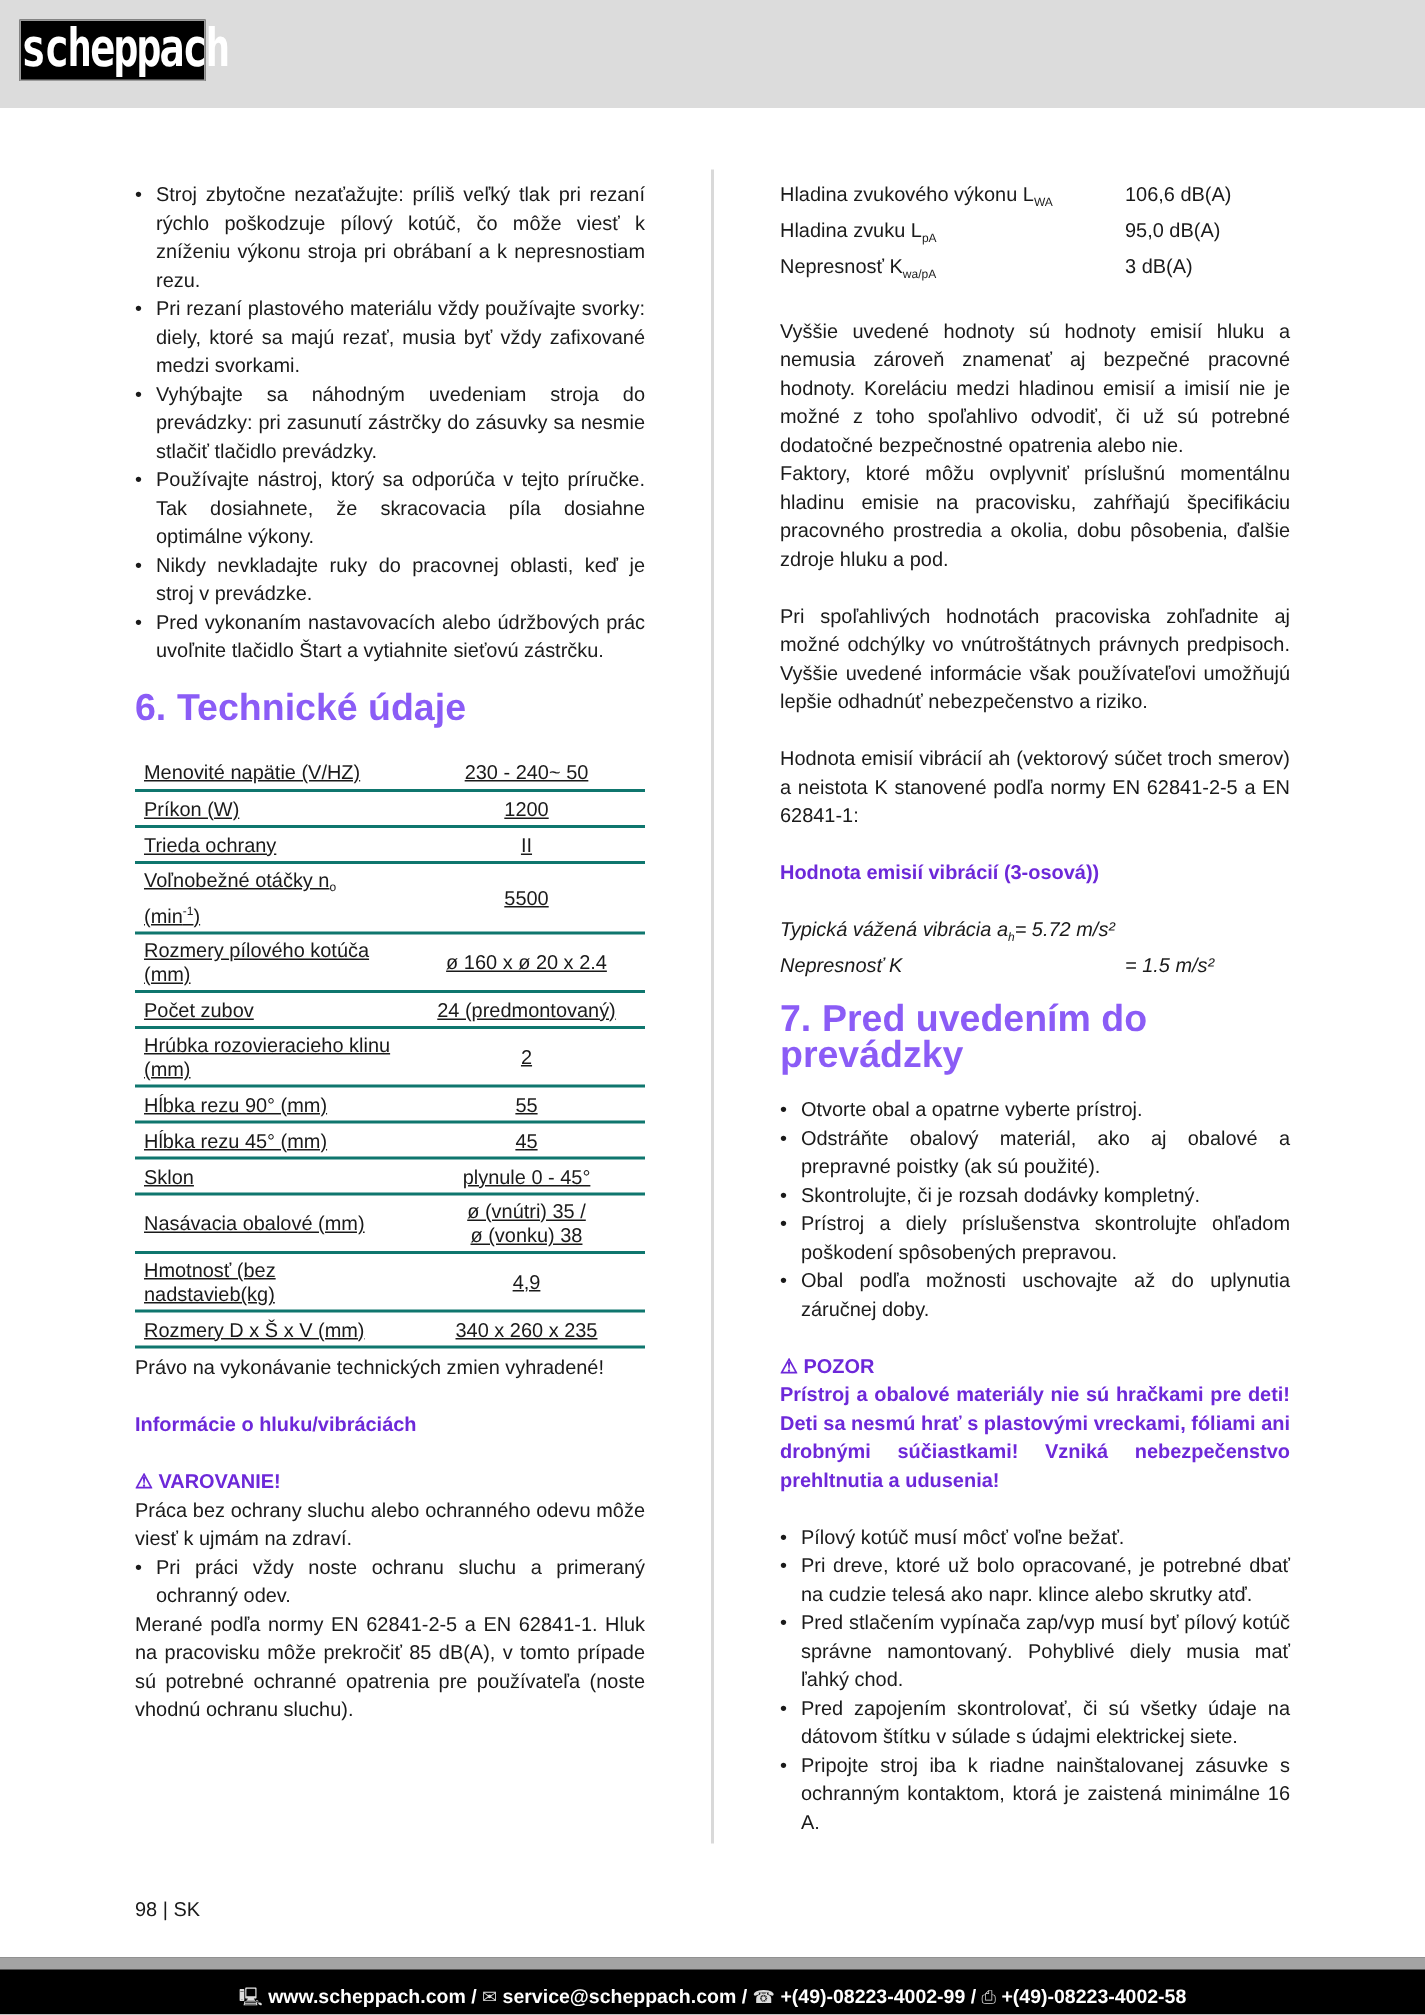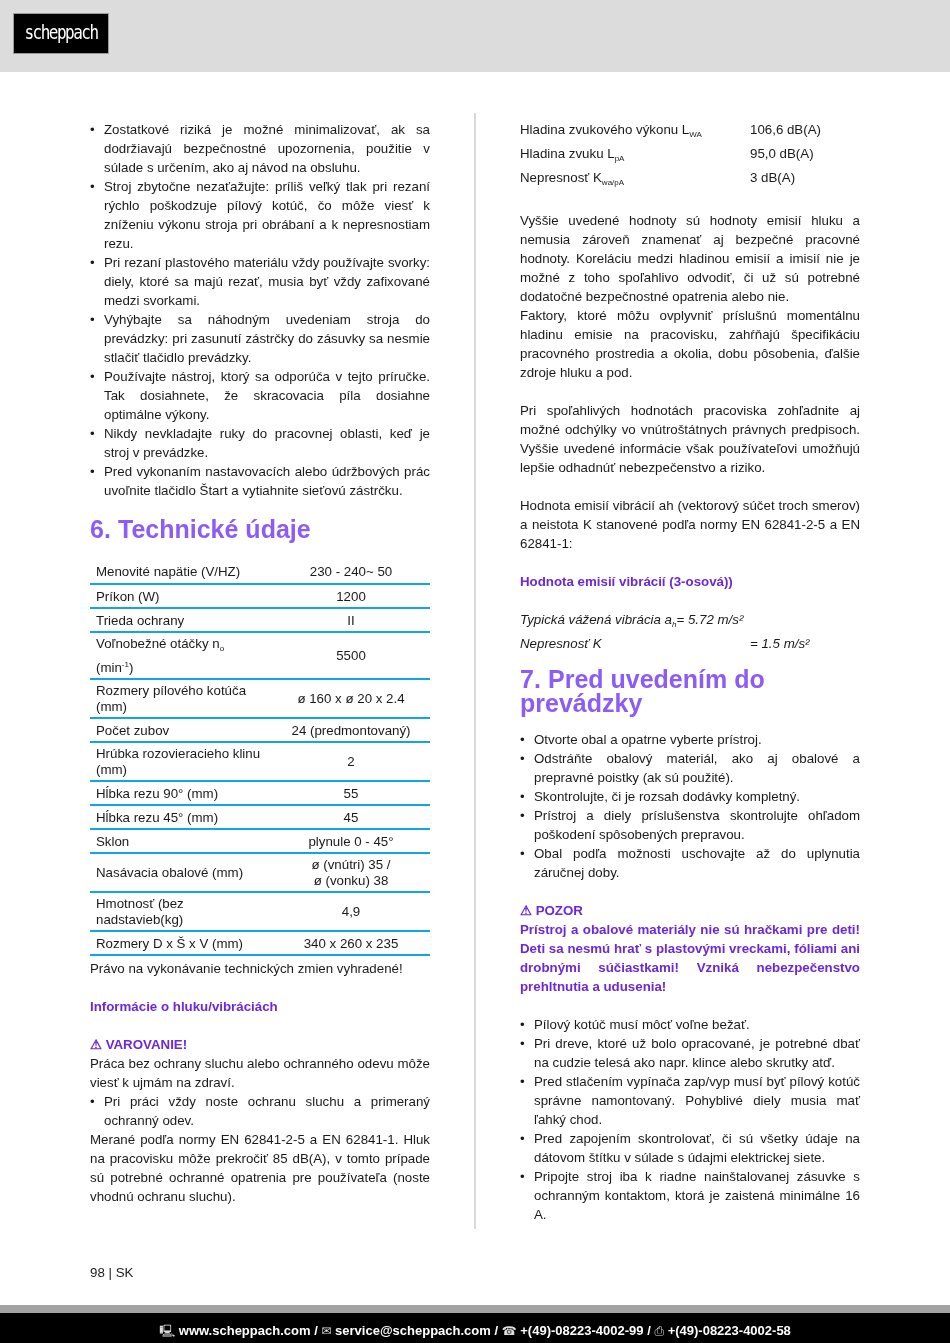--- a/index.html
+++ b/index.html
@@ -1,33 +1,33 @@
 <!DOCTYPE html>
 <html><head>
 <meta charset="utf-8">
 <style>
   html, body { margin:0; padding:0; }
   body { width:950px; height:1343px; position:relative; background:#ffffff; font-family:"Liberation Sans", sans-serif; color:#1a1a1a; overflow:hidden; }
   .header { position:absolute; left:0; top:0; width:950px; height:72px; background:#dcdcdc; }
-  .logo { position:absolute; left:13px; top:13px; width:96px; height:41px; background:#000; border:1px solid #9a9a9a; box-sizing:border-box; color:#fff; font-family:"DejaVu Sans Mono", monospace; font-weight:normal; font-size:16px; line-height:38px; text-align:center; letter-spacing:-1.5px; transform-origin:left; }
+  .logo { position:absolute; left:13px; top:13px; width:124px; height:41px; background:#000; border:1px solid #9a9a9a; box-sizing:border-box; color:#fff; font-family:"DejaVu Sans Mono", monospace; font-weight:bold; font-size:28px; line-height:38px; text-align:center; letter-spacing:-1.5px; transform-origin:left; }
   .logo span { display:inline-block; transform:scaleY(1.25); }
   .divider { position:absolute; left:474px; top:113px; width:2px; height:1116px; background:#d9d9d9; }
   .col { position:absolute; top:120px; width:340px; font-size:13.3px; line-height:19px; }
   .col-left { left:90px; }
   .col-right { left:520px; }
   p { margin:0; text-align:justify; }
   ul { list-style:none; margin:0; padding:0; }
   ul li { position:relative; padding-left:14px; text-align:justify; }
   ul li::before { content:"•"; position:absolute; left:0; top:0; }
   h2 { margin:0; font-size:25px; font-weight:bold; line-height:24px; color:#8b5cf6; }
   h2 .num { display:inline-block; width:28px; }
   .bold { font-weight:bold; color:#6d28d9; }
   .gap { height:19px; }
   table { border-collapse:collapse; width:340px; font-size:13.3px; line-height:16px; }
-  td { border-bottom:2px solid #0ea5e9; padding:3px 6px 2px 6px; vertical-align:middle; }
+  td { border-bottom:2px solid #0f766e; padding:3px 6px 2px 6px; vertical-align:middle;text-decoration:underline; }
   td.val { text-align:center; padding-right:6px; }
   sub { font-size:8px; vertical-align:-3px; }
   sup { font-size:8px; vertical-align:5px; }
   .noise-row { display:flex; }
   .noise-row .lbl { width:230px; }
   .vib-row { display:flex;font-style:italic; }
   .vib-row .lbl { width:230px; }
   .footer-page { position:absolute; left:90px; top:1265px; font-size:13.3px; }
   .footer-bar { position:absolute; left:0; top:1305px; width:950px; height:38px; background:#000; color:#fff; font-weight:bold; font-size:13px; line-height:36px; text-align:center; border-top:8px solid #a3a3a3; box-sizing:border-box; }
   .ficon { display:inline-block; font-weight:normal; font-size:12px; color:#ddd; }
@@ -36,21 +36,20 @@
 <body>
 
 <div class="header">
   <div class="logo"><span>scheppach</span></div>
 </div>
 
 <div class="divider"></div>
 
 <div class="col col-left">
   <ul>
-    <li>Zostatkové riziká je možné minimalizovať, ak sa dodržiavajú bezpečnostné upozornenia, použitie v súlade s určením, ako aj návod na obsluhu.</li>
     <li>Stroj zbytočne nezaťažujte: príliš veľký tlak pri rezaní rýchlo poškodzuje pílový kotúč, čo môže viesť k zníženiu výkonu stroja pri obrábaní a k nepresnostiam rezu.</li>
     <li>Pri rezaní plastového materiálu vždy používajte svorky: diely, ktoré sa majú rezať, musia byť vždy zafixované medzi svorkami.</li>
     <li>Vyhýbajte sa náhodným uvedeniam stroja do prevádzky: pri zasunutí zástrčky do zásuvky sa nesmie stlačiť tlačidlo prevádzky.</li>
     <li>Používajte nástroj, ktorý sa odporúča v tejto príručke. Tak dosiahnete, že skracovacia píla dosiahne optimálne výkony.</li>
     <li>Nikdy nevkladajte ruky do pracovnej oblasti, keď je stroj v prevádzke.</li>
     <li>Pred vykonaním nastavovacích alebo údržbových prác uvoľnite tlačidlo Štart a vytiahnite sieťovú zástrčku.</li>
   </ul>
 
   <h2 style="margin-top:17px; margin-bottom:19px;"><span class="num">6.</span><span>Technické údaje</span></h2>
 

